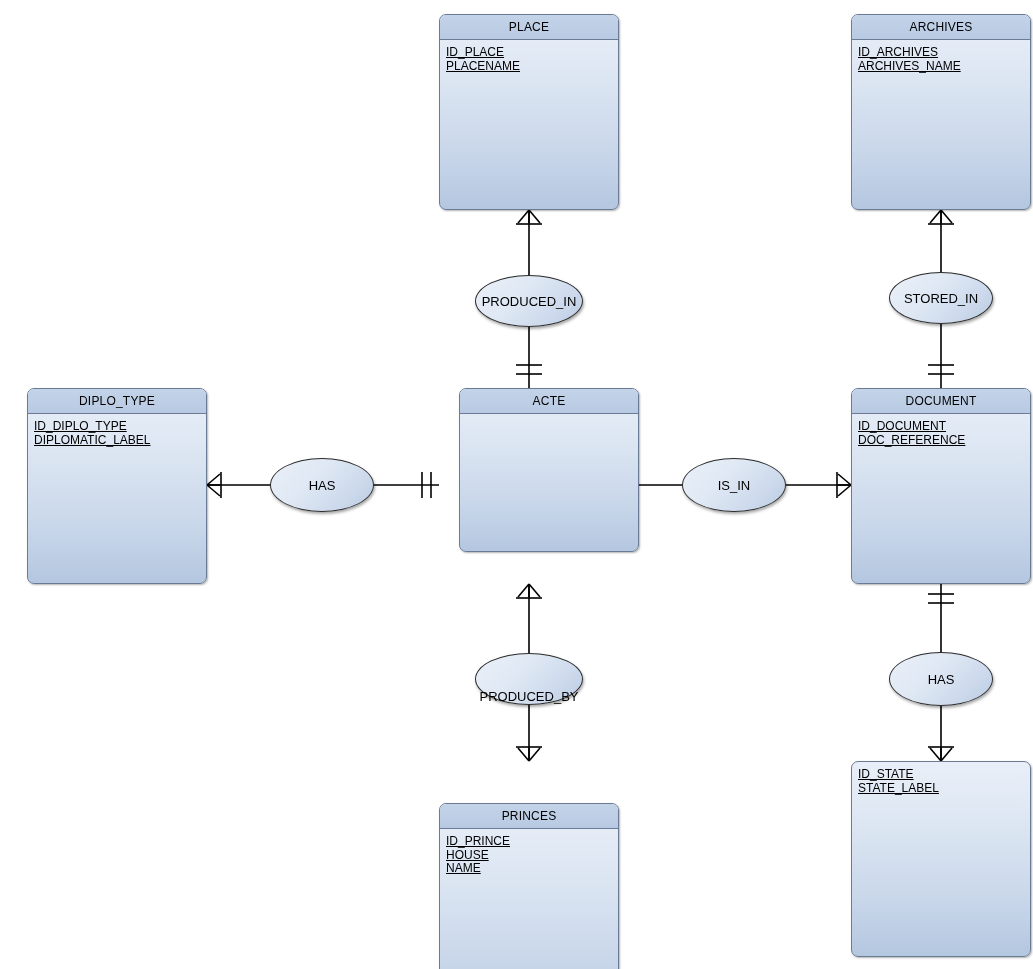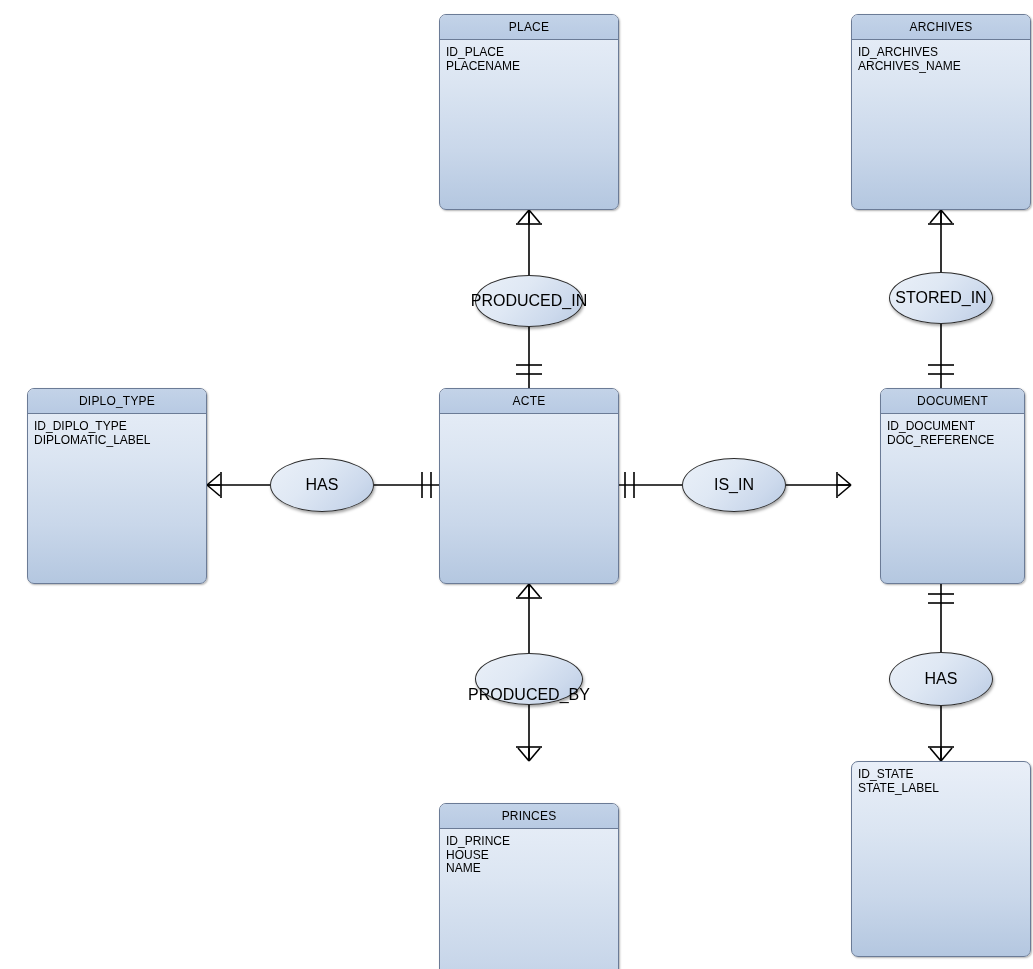--- a/index.html
+++ b/index.html
@@ -50,32 +50,33 @@
     letter-spacing: 0.2px;
   }
   .entity-attrs {
     padding: 6px 0 0 6px;
     font-size: 12px;
     color: #000000;
     line-height: 13.6px;
   }
   .attr {
     white-space: nowrap;
+    text-decoration: underline;
   }
   .rel {
     position: absolute;
     box-sizing: border-box;
     border: 1.3px solid #2b2b2b;
     border-radius: 50%;
     background: linear-gradient(135deg, #eaf0f8 0%, #dfe8f4 40%, #ccd9ec 75%, #b9cae2 100%);
     box-shadow: 1px 2px 3px rgba(0,0,0,0.35);
     display: flex;
     align-items: center;
     justify-content: center;
-    font-size: 16px;
+    font-size: 13px;
     color: #000000;
   }
   .rel span { pointer-events: none; }
 </style>
 </head>
 <body>
 
 <div id="canvas">
   <svg class="layer-svg" id="lines" viewBox="0 0 1033 969" xmlns="http://www.w3.org/2000/svg">
       <line x1="517" y1="210" x2="517" y2="275" stroke="#000" stroke-width="1.6" fill="none" stroke-linecap="butt"></line>
@@ -144,24 +145,24 @@
           <div class="attr">ARCHIVES_NAME</div>
         </div>
       </div>
       <div class="entity" style="left: 15px; top: 388px; width: 180px; height: 196px;">
         <div class="entity-header">DIPLO_TYPE</div>
         <div class="entity-attrs">
           <div class="attr">ID_DIPLO_TYPE</div>
           <div class="attr">DIPLOMATIC_LABEL</div>
         </div>
       </div>
-      <div class="entity" style="left: 427px; top: 388px; width: 180px; height: 196px;">
+      <div class="entity" style="left: 447px; top: 388px; width: 180px; height: 164px;">
         <div class="entity-header">ACTE</div>
       </div>
-      <div class="entity" style="left: 868px; top: 388px; width: 145px; height: 196px;">
+      <div class="entity" style="left: 839px; top: 388px; width: 180px; height: 196px;">
         <div class="entity-header">DOCUMENT</div>
         <div class="entity-attrs">
           <div class="attr">ID_DOCUMENT</div>
           <div class="attr">DOC_REFERENCE</div>
         </div>
       </div>
       <div class="entity" style="left: 427px; top: 803px; width: 180px; height: 224px;">
         <div class="entity-header">PRINCES</div>
         <div class="entity-attrs">
           <div class="attr">ID_PRINCE</div>

